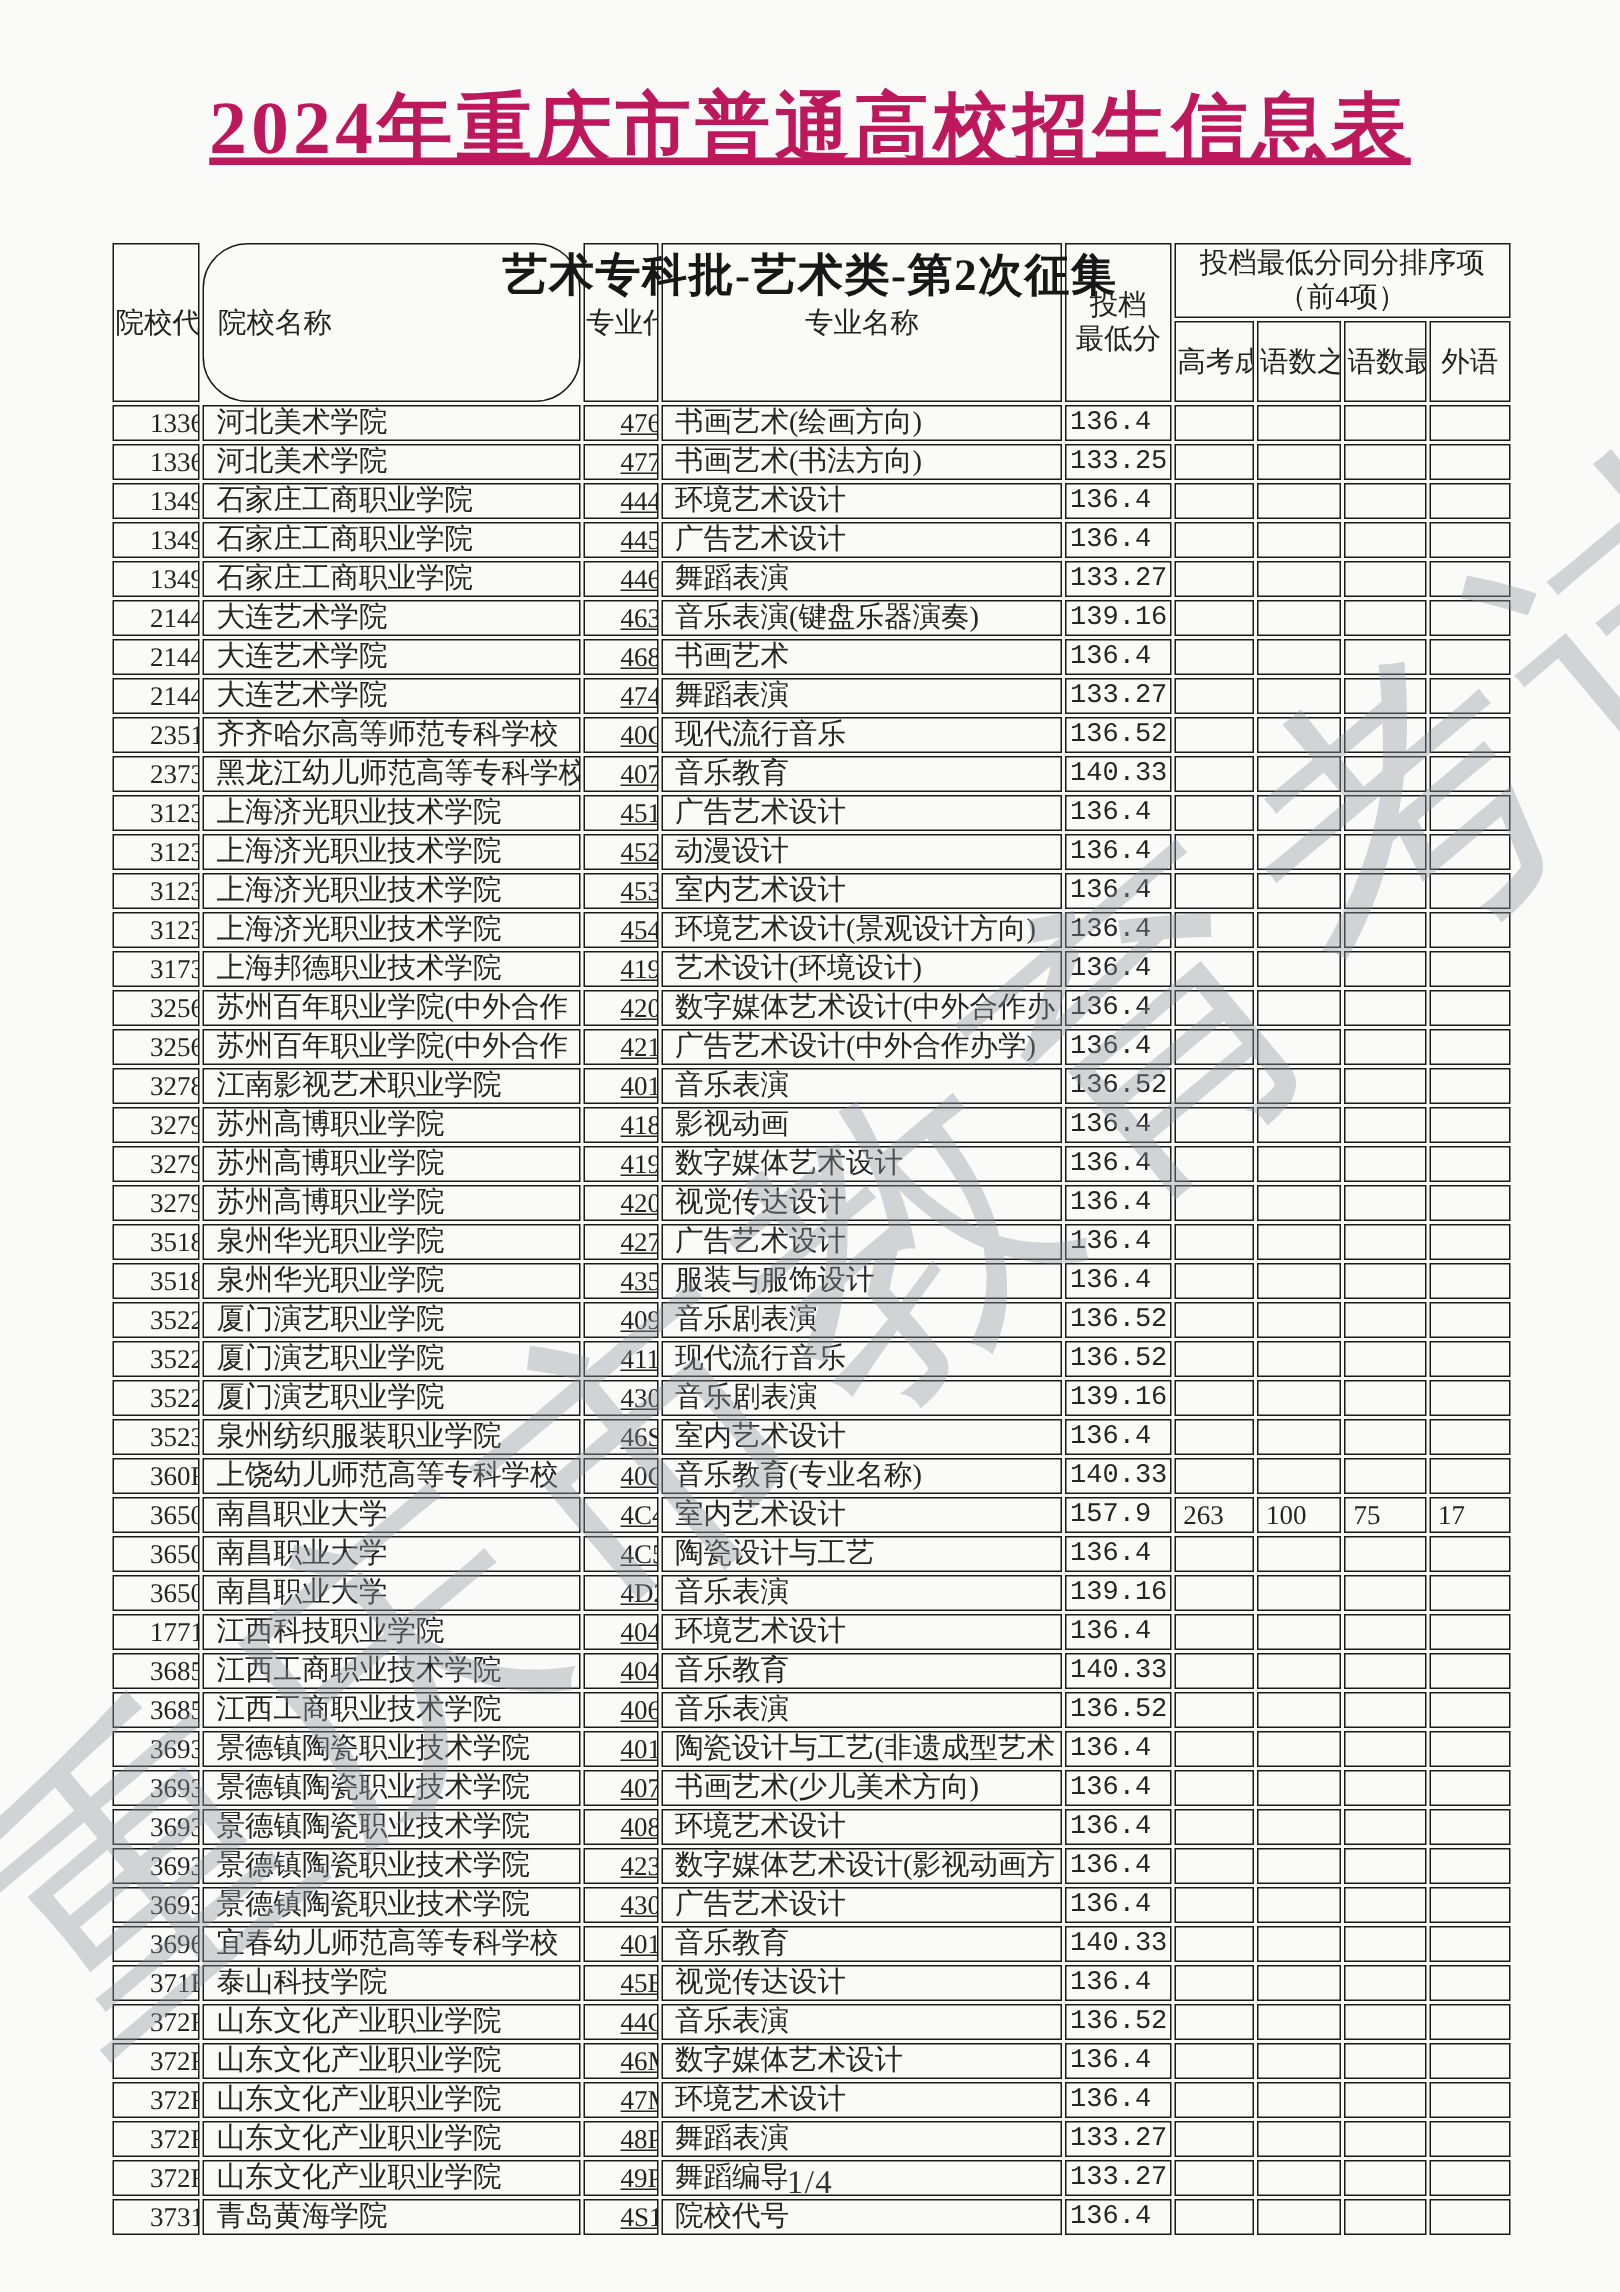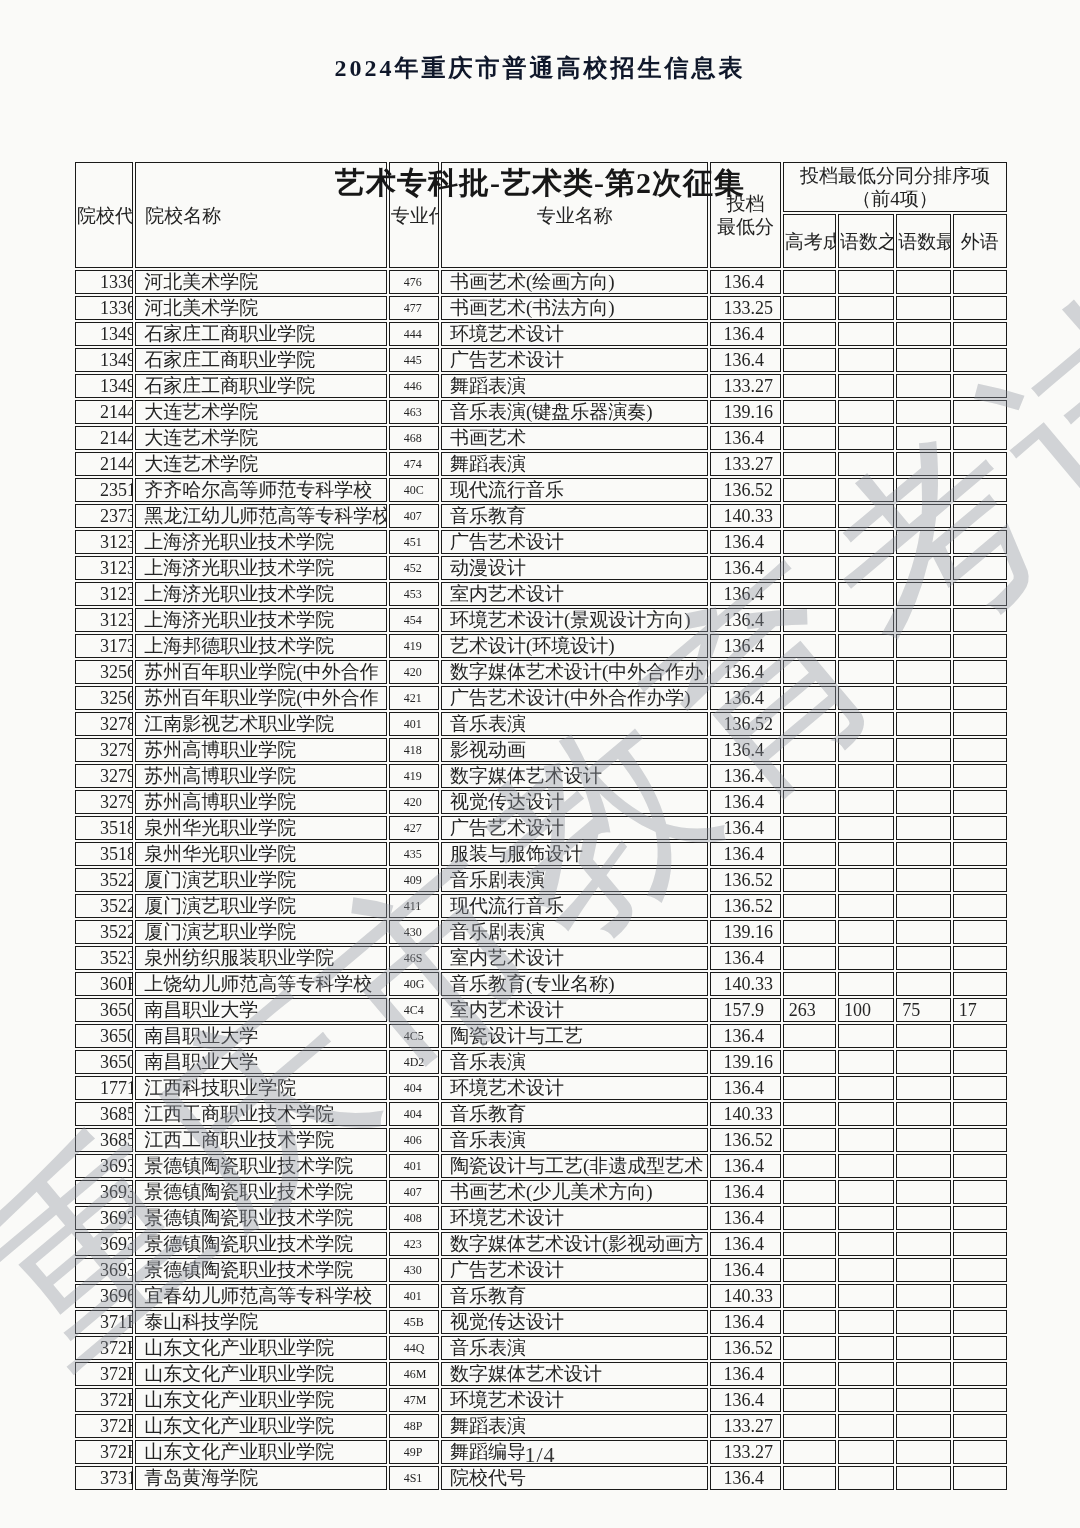--- a/index.html
+++ b/index.html
@@ -8,22 +8,23 @@
     width:1080px;height:1528px;
     margin:0 auto;
     background:#fafaf8;
     font-family:"Liberation Serif","DejaVu Serif",serif;
     color:#1f1f1f;
     overflow:hidden;
   }
   .title{
     position:absolute;top:52px;left:0;right:0;
     text-align:center;
-    font-size:24px;font-weight:bold;letter-spacing:3px;
-    color:#0f172a;
+    font-size:50px;font-weight:bold;letter-spacing:3px;
+    color:#be185d;
+    text-decoration:underline;
   }
   .subtitle{
     position:absolute;top:115px;left:0;right:0;
     text-align:center;
     font-size:30px;font-weight:bold;letter-spacing:1px;
     color:#171717;
     margin-top:48px;
   }
   .tablewrap{
     position:absolute;left:73px;top:160px;width:936px;
@@ -44,33 +45,33 @@
   }
   thead th{
     font-size:19px;
     line-height:23px;
     text-align:center;
     white-space:normal;
     color:#222;
   }
   th.h-group{height:40px;margin-left:36px;}
   th.h-sub{height:50px;}
-  th.h-name{text-align:left;padding-left:9px;}
+  th.h-name{text-align:left;padding-left:9px;border-radius:30px;}
   tbody td{
     height:20px;
     line-height:20px;
     font-size:19px;
     text-align:left;
     color:#242424;
   }
   td.c-code{padding-left:24px;font-size:18px;}
   td.c-name{padding-left:8px;}
-  td.c-mcode{padding-left:14px;font-size:12px;}
+  td.c-mcode{padding-left:24px;font-size:18px;text-decoration:underline;}
   td.c-mname{padding-left:8px;}
-  td.c-score{padding-left:12px;font-size:18px;}
+  td.c-score{padding-left:2px;font-size:18px;font-family:Liberation Mono, monospace;}
   td.c-tb{padding-left:5px;font-size:18px;}
   .watermark{
     position:absolute;
     left:-70px;top:1210px;
     width:2000px;
     transform:rotate(-40deg);
     transform-origin:0 0;
     font-size:205px;
     letter-spacing:14px;
     color:rgba(142,148,158,0.38);

